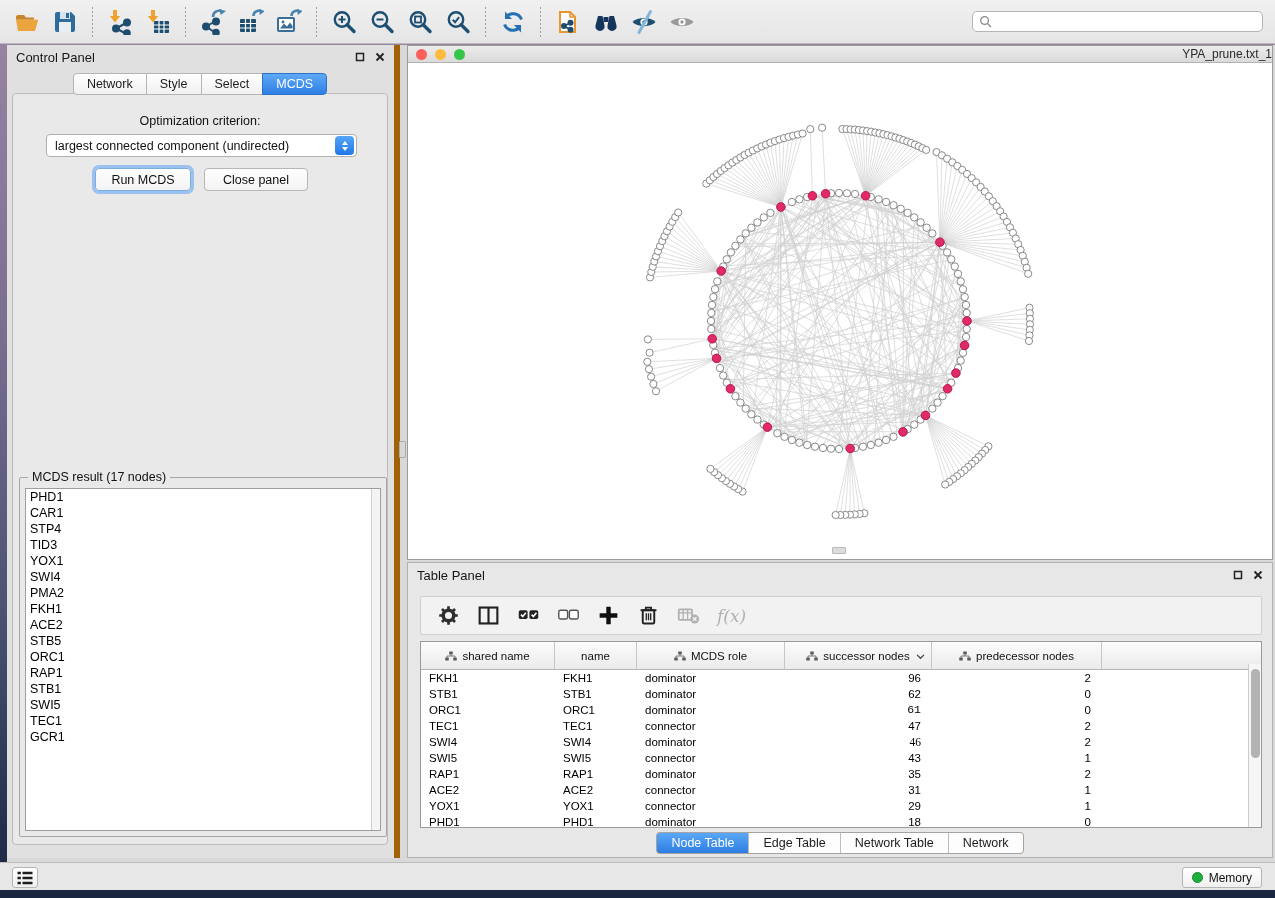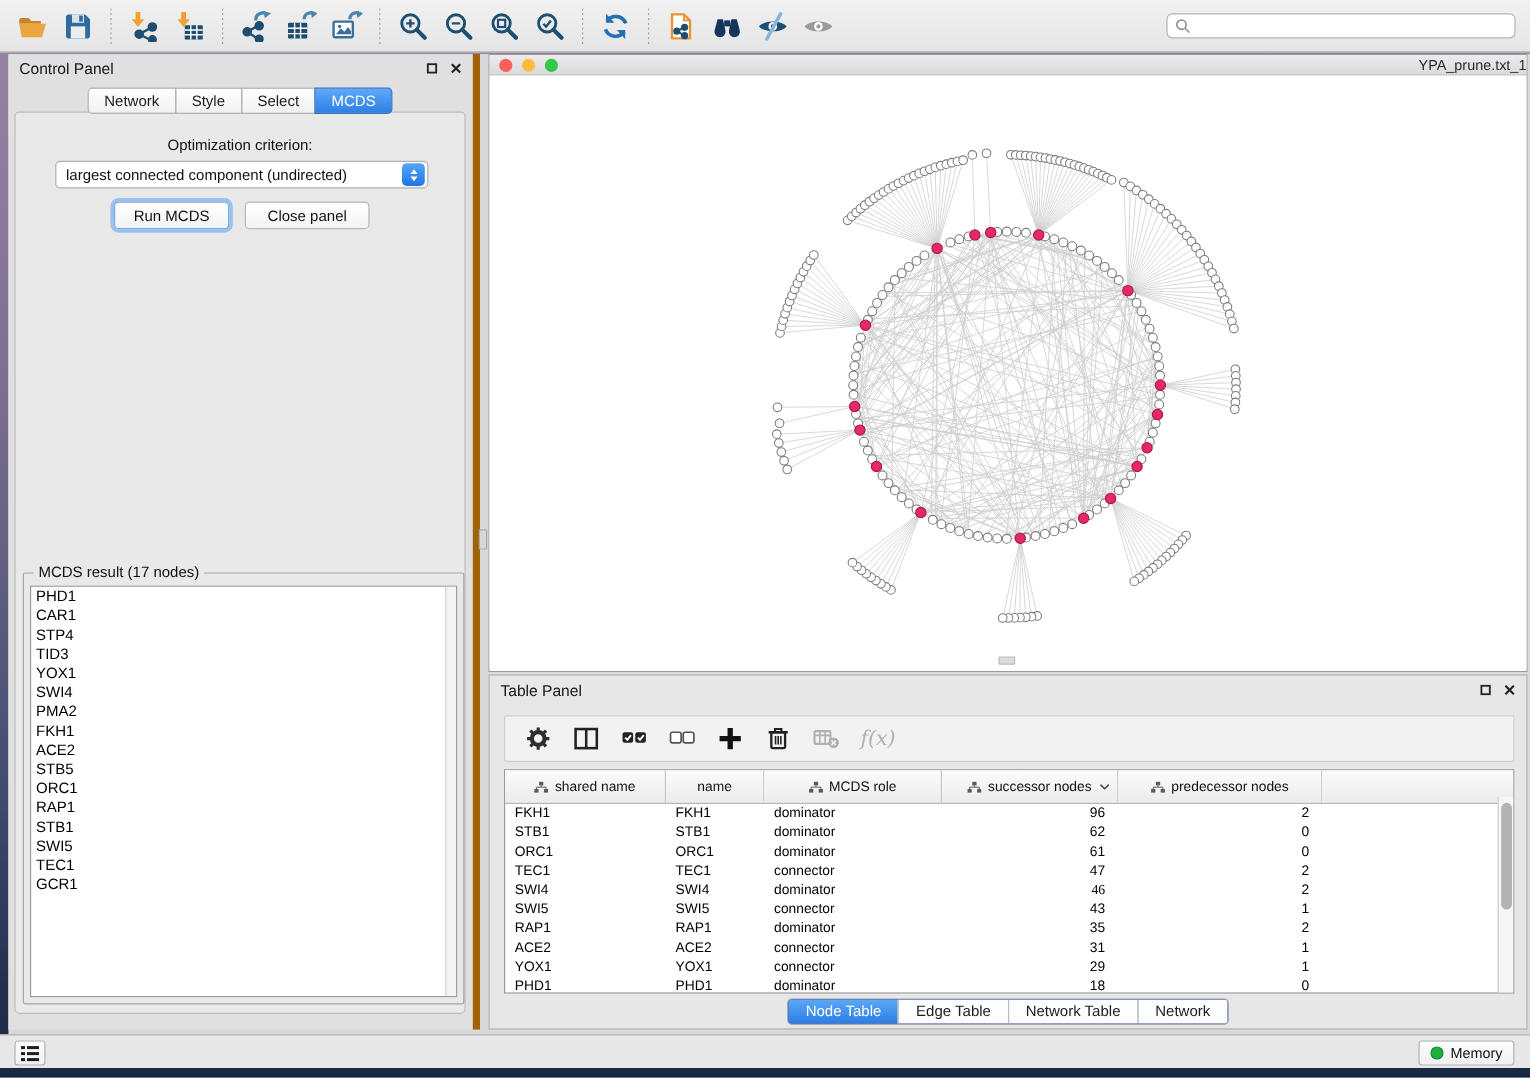--- a/index.html
+++ b/index.html
@@ -58,21 +58,21 @@
 .th{background:linear-gradient(#fcfcfc,#ebebeb);border-right:1px solid #c6c6c6;border-bottom:1px solid #b5b5b5;display:flex;align-items:center;justify-content:center;font-size:11.5px;color:#111;gap:5px;position:relative;cursor:pointer}
 .th:last-child{border-right:0}
 .th .sort{position:absolute;right:6px}
 .tr{display:flex;height:16px;cursor:default}
 .td{font-size:11.5px;color:#000;line-height:16px;white-space:nowrap;overflow:hidden}
 .td.txt{padding-left:8px}
 .td.num{text-align:right;padding-right:11px}
 #tbl-scroll{position:absolute;right:0;top:22px;bottom:0;width:13px;background:#f6f6f6;border-left:1px solid #ccc}
 #tbl-thumb{position:absolute;left:2px;top:5px;width:9px;height:89px;background:#b3b3b3;border-radius:5px;cursor:grab}
 #bottom-tabs{position:absolute;bottom:3px;left:0;right:0;display:flex;justify-content:center}
-#bt-group{display:flex;border:1px solid #a3a3a3;border-radius:4px;overflow:hidden;background:#1d4ed8}
+#bt-group{display:flex;border:1px solid #a3a3a3;border-radius:4px;overflow:hidden;background:#f97316}
 .b-tab{font-size:12.5px;padding:3px 14px;color:#1c1c1c;border-left:1px solid #bdbdbd;background:#fdfdfd;cursor:pointer}
 .b-tab:first-child{border-left:0}
 .b-tab.active{background:linear-gradient(#5ba8f6,#2c7de2);color:#fff}
 
 #status-bar{position:absolute;left:0;top:862px;width:1275px;height:28px;background:#e7e7e7;border-top:1px solid #bdbdbd}
 .sb-btn{position:absolute;top:4px;height:21px;background:linear-gradient(#fefefe,#f0f0f0);border:1px solid #b5b5b5;border-radius:3px;display:flex;align-items:center;justify-content:center;cursor:pointer;font-size:12px;color:#111}
 #list-btn{left:12px;width:26px}
 #memory-btn{right:13px;padding:0 9px;gap:6px}
 #memory-dot{width:11px;height:11px;border-radius:50%;background:#1db13c;border:1px solid #128a2c}
 </style>
@@ -1108,21 +1108,21 @@
           <div class="td txt" style="width: 134px;">STB1</div>
           <div class="td txt" style="width: 82px;">STB1</div>
           <div class="td txt" style="width: 148px;">dominator</div>
           <div class="td num" style="width: 147px;">62</div>
           <div class="td num" style="width: 170px;">0</div>
         </div>
         <div class="tr">
           <div class="td txt" style="width: 134px;">ORC1</div>
           <div class="td txt" style="width: 82px;">ORC1</div>
           <div class="td txt" style="width: 148px;">dominator</div>
-          <div class="td num" style="width: 147px;">61</div>
+          <div class="td num" style="width: 147px; font-family: Liberation Mono, monospace;">61</div>
           <div class="td num" style="width: 170px;">0</div>
         </div>
         <div class="tr">
           <div class="td txt" style="width: 134px;">TEC1</div>
           <div class="td txt" style="width: 82px;">TEC1</div>
           <div class="td txt" style="width: 148px;">connector</div>
           <div class="td num" style="width: 147px;">47</div>
           <div class="td num" style="width: 170px;">2</div>
         </div>
         <div class="tr">

